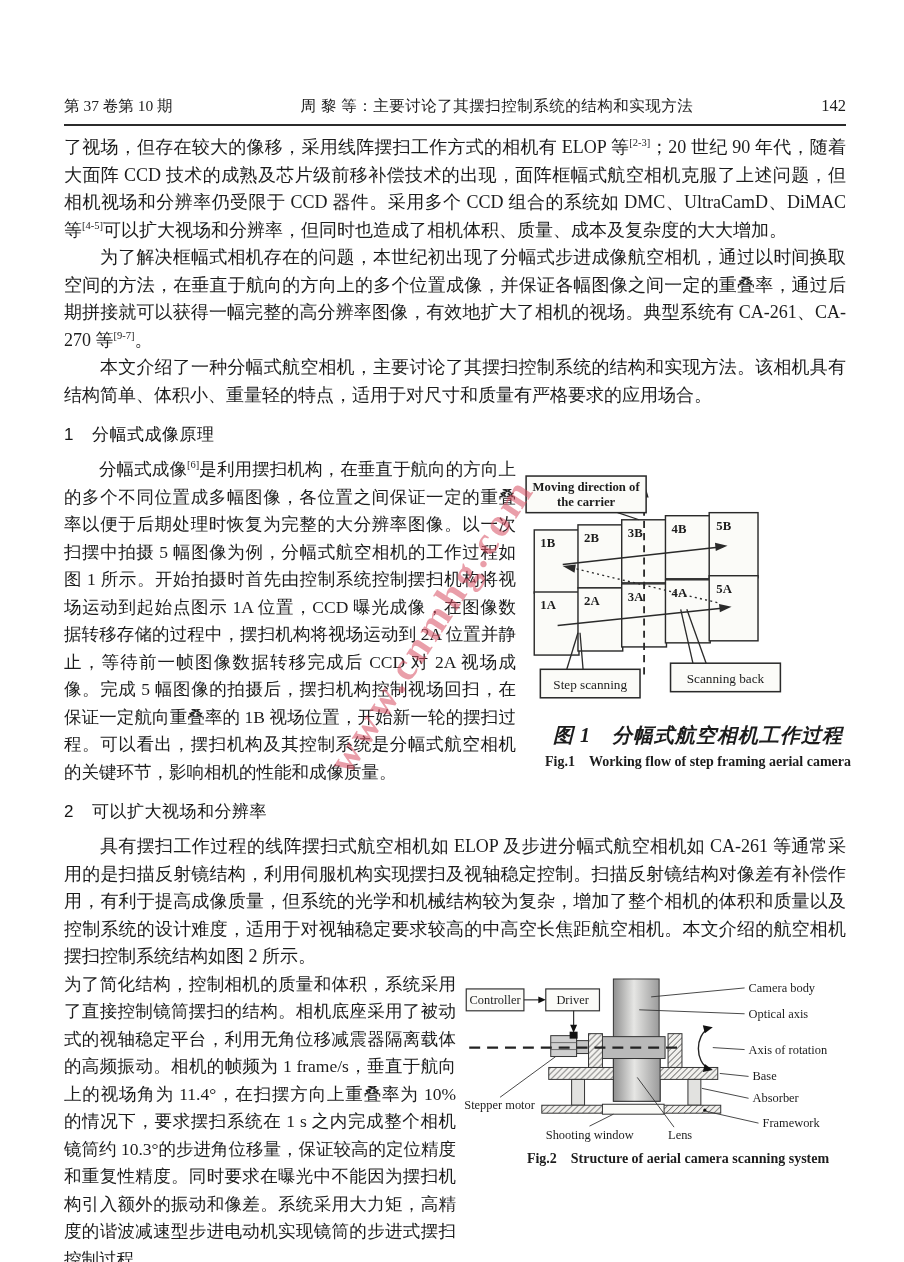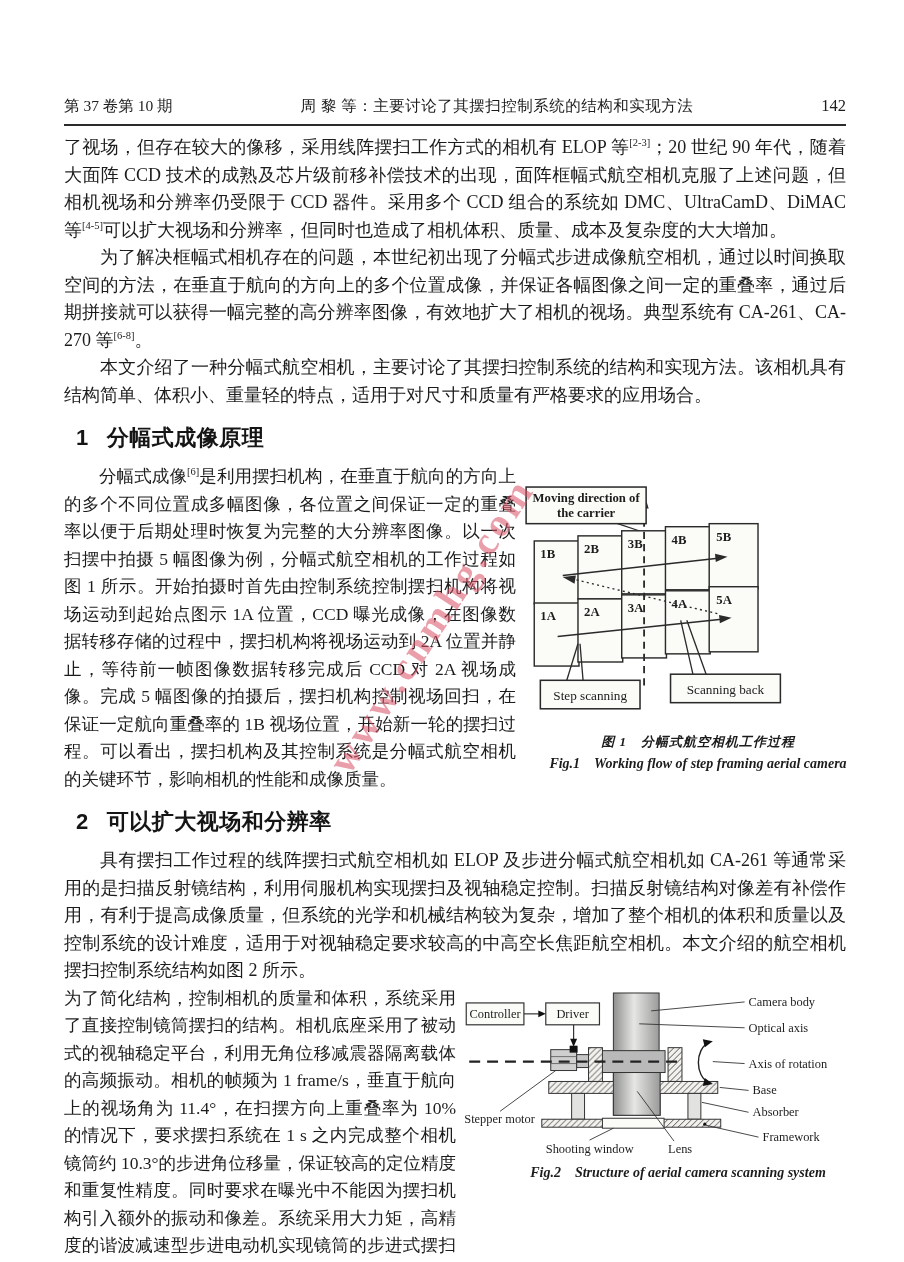--- a/index.html
+++ b/index.html
@@ -7,33 +7,33 @@
         font-family:"Liberation Serif","DejaVu Serif",serif;color:#1c1c1c;}
   .content{padding:96px 58px 0 64px;}
   .header{display:flex;justify-content:space-between;align-items:baseline;
           font-size:15.5px;padding-bottom:7px;border-bottom:2.2px solid #2b2b2b;}
   .header .running{letter-spacing:.5px;}
   .header .pagenum{font-size:16.5px;}
   .body-text{font-size:18px;line-height:27.5px;text-align:justify;}
   p{margin:0;}
   .indent{text-indent:2em;}
   sup{font-size:10.5px;line-height:0;vertical-align:super;}
-  h2.section{font-family:"Liberation Sans","DejaVu Sans",sans-serif;font-size:22px;
-             font-weight:bold;margin:14px 12px 10px;letter-spacing:.5px;color:#151515;}
+  h2.section{font-family:"Liberation Sans","DejaVu Sans",sans-serif;font-size:17px;
+             font-weight:normal;margin:14px 0 10px;letter-spacing:.5px;color:#151515;}
   h2.section .ht{margin-left:18px;}
   .sec-row{display:flex;}
   .row1{width:812px;align-items:center;}
   .row1 .txt{width:452px;font-size:17.5px;}
   .row1 .fig{width:356px;margin-left:4px;padding-top:2px;}
   .row2{width:830px;}
   .row2 .txt{width:392px;font-size:17.5px;}
   .row2 .fig{width:432px;margin-left:6px;padding-top:6px;}
-  .cap-zh{font-size:13px;text-align:center;margin-top:12px;font-style:italic;
+  .cap-zh{font-size:20px;text-align:center;margin-top:12px;font-style:italic;
           font-weight:600;letter-spacing:1px;}
-  .cap-en{font-size:14px;text-align:center;margin-top:4px;font-weight:600;font-style:italic;}
+  .cap-en{font-size:14px;text-align:center;margin-top:4px;font-weight:600;}
   svg{display:block;}
   svg text{font-family:"Liberation Serif","DejaVu Serif",serif;fill:#1c1c1c;}
   .fig-line{stroke:#2a2a2a;fill:none;}
   .watermark{position:absolute;left:318px;top:756px;transform:rotate(-57deg);
              transform-origin:0 0;font-size:40px;font-weight:bold;letter-spacing:4px;
              pointer-events:none;opacity:.55;white-space:nowrap;}
 </style>
 </head>
 <body>
 
@@ -41,21 +41,21 @@
   <div class="content">
 
     <div class="header">
       <span>第 37 卷第 10 期</span>
       <span class="running">周  黎  等：主要讨论了其摆扫控制系统的结构和实现方法</span>
       <span class="pagenum">142</span>
     </div>
 
     <div class="body-text" style="margin-top:8px;">
       <p>了视场，但存在较大的像移，采用线阵摆扫工作方式的相机有 ELOP 等<sup>[2-3]</sup>；20 世纪 90 年代，随着大面阵 CCD 技术的成熟及芯片级前移补偿技术的出现，面阵框幅式航空相机克服了上述问题，但相机视场和分辨率仍受限于 CCD 器件。采用多个 CCD 组合的系统如 DMC、UltraCamD、DiMAC 等<sup>[4-5]</sup>可以扩大视场和分辨率，但同时也造成了相机体积、质量、成本及复杂度的大大增加。</p>
-      <p class="indent">为了解决框幅式相机存在的问题，本世纪初出现了分幅式步进成像航空相机，通过以时间换取空间的方法，在垂直于航向的方向上的多个位置成像，并保证各幅图像之间一定的重叠率，通过后期拼接就可以获得一幅完整的高分辨率图像，有效地扩大了相机的视场。典型系统有 CA-261、CA-270 等<sup>[6-8]</sup>。</p>
+      <p class="indent">为了解决框幅式相机存在的问题，本世纪初出现了分幅式步进成像航空相机，通过以时间换取空间的方法，在垂直于航向的方向上的多个位置成像，并保证各幅图像之间一定的重叠率，通过后期拼接就可以获得一幅完整的高分辨率图像，有效地扩大了相机的视场。典型系统有 CA-261、CA-270 等<sup>[9-7]</sup>。</p>
       <p class="indent">本文介绍了一种分幅式航空相机，主要讨论了其摆扫控制系统的结构和实现方法。该相机具有结构简单、体积小、重量轻的特点，适用于对尺寸和质量有严格要求的应用场合。</p>
     </div>
 
     <h2 class="section">
       <span>1</span><span class="ht">分幅式成像原理</span>
     </h2>
 
     <div class="sec-row row1">
       <div class="txt body-text">
         <p class="indent">分幅式成像<sup>[6]</sup>是利用摆扫机构，在垂直于航向的方向上的多个不同位置成多幅图像，各位置之间保证一定的重叠率以便于后期处理时恢复为完整的大分辨率图像。以一次扫摆中拍摄 5 幅图像为例，分幅式航空相机的工作过程如图 1 所示。开始拍摄时首先由控制系统控制摆扫机构将视场运动到起始点图示 1A 位置，CCD 曝光成像，在图像数据转移存储的过程中，摆扫机构将视场运动到 2A 位置并静止，等待前一帧图像数据转移完成后 CCD 对 2A 视场成像。完成 5 幅图像的拍摄后，摆扫机构控制视场回扫，在保证一定航向重叠率的 1B 视场位置，开始新一轮的摆扫过程。可以看出，摆扫机构及其控制系统是分幅式航空相机的关键环节，影响相机的性能和成像质量。</p>

